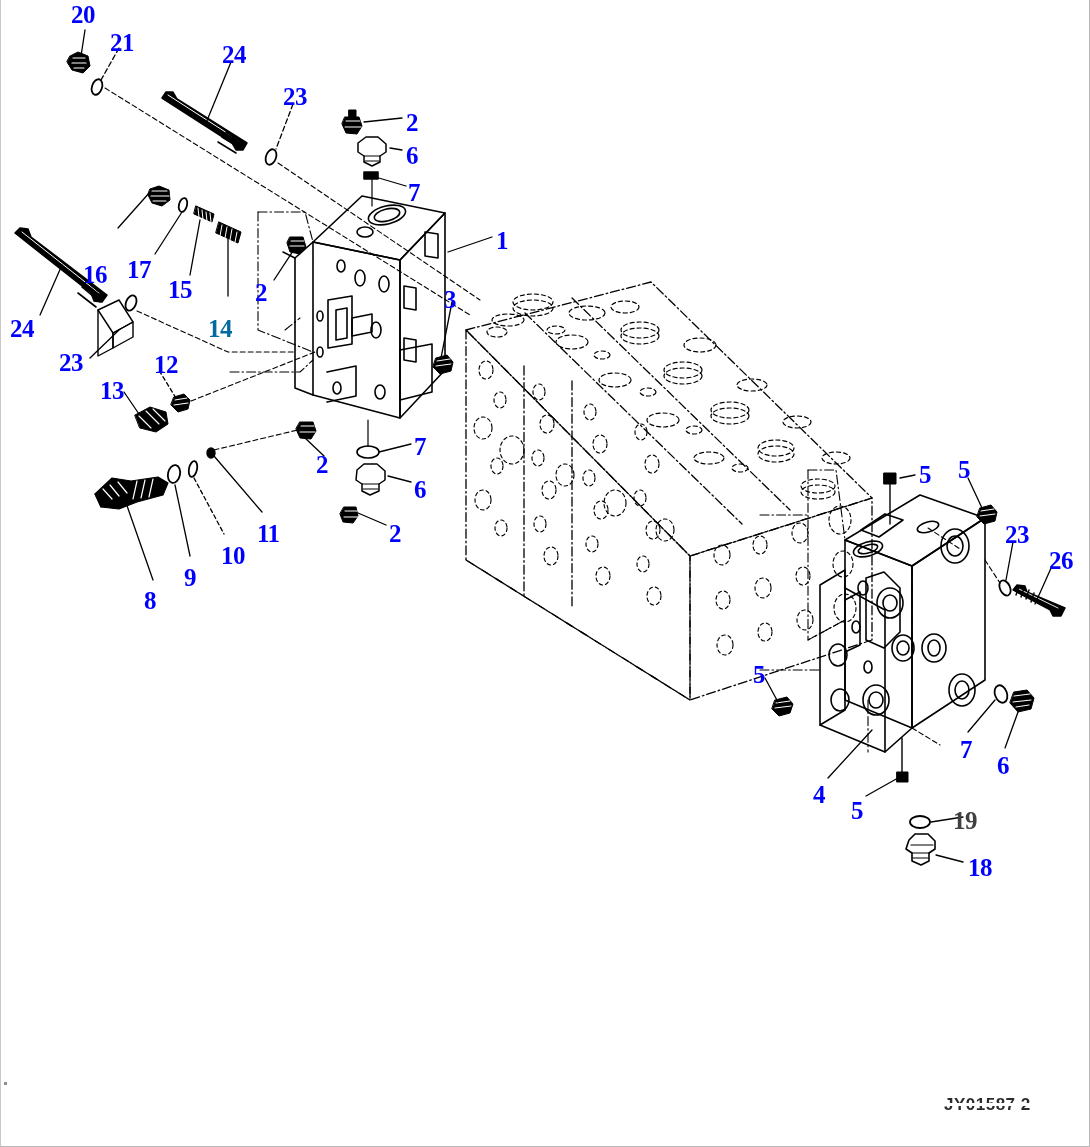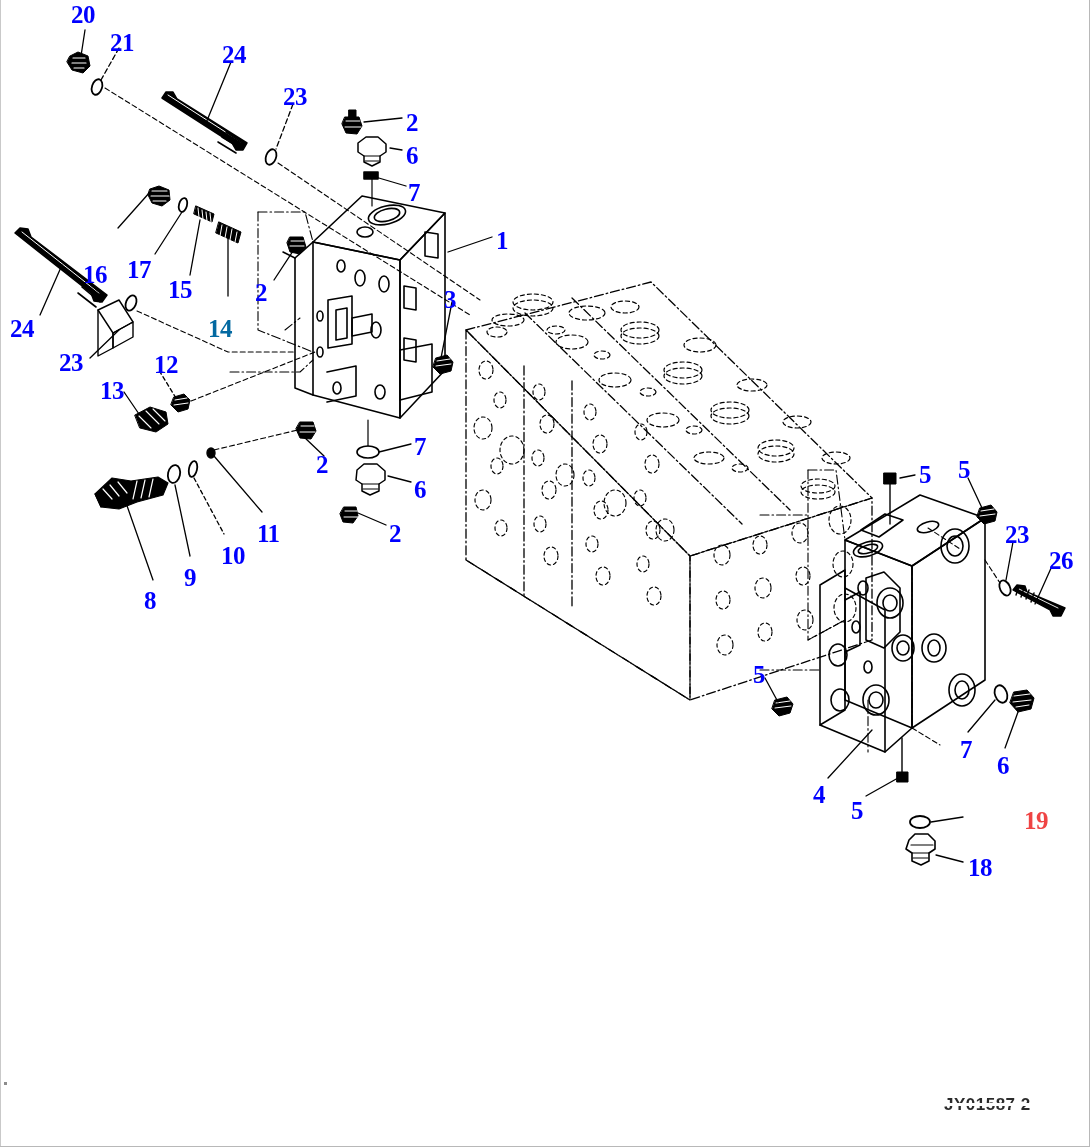--- a/index.html
+++ b/index.html
@@ -562,20 +562,20 @@
       <div class="callout" style="left: 144px; top: 588px; color: rgb(0, 0, 255);">8</div>
       <div class="callout" style="left: 919px; top: 462px; color: rgb(0, 0, 255);">5</div>
       <div class="callout" style="left: 958px; top: 457px; color: rgb(0, 0, 255);">5</div>
       <div class="callout" style="left: 1005px; top: 522px; color: rgb(0, 0, 255);">23</div>
       <div class="callout" style="left: 1049px; top: 548px; color: rgb(0, 0, 255);">26</div>
       <div class="callout" style="left: 753px; top: 662px; color: rgb(0, 0, 255);">5</div>
       <div class="callout" style="left: 960px; top: 737px; color: rgb(0, 0, 255);">7</div>
       <div class="callout" style="left: 997px; top: 753px; color: rgb(0, 0, 255);">6</div>
       <div class="callout" style="left: 813px; top: 782px; color: rgb(0, 0, 255);">4</div>
       <div class="callout" style="left: 851px; top: 798px; color: rgb(0, 0, 255);">5</div>
-      <div class="callout" style="left: 1024px; top: 808px; color: #ef4444;">19</div>
+      <div class="callout" style="left: 953px; top: 808px; color: #404040;">19</div>
       <div class="callout" style="left: 968px; top: 855px; color: rgb(0, 0, 255);">18</div>
     </div>
 
   <div id="watermark" style="left:944px;top:1095px;">JY01587 2</div>
   <div id="wm-strike" style="left:946px;top:1103px;width:96px;"></div>
 
 </div>
 
 </body></html>

